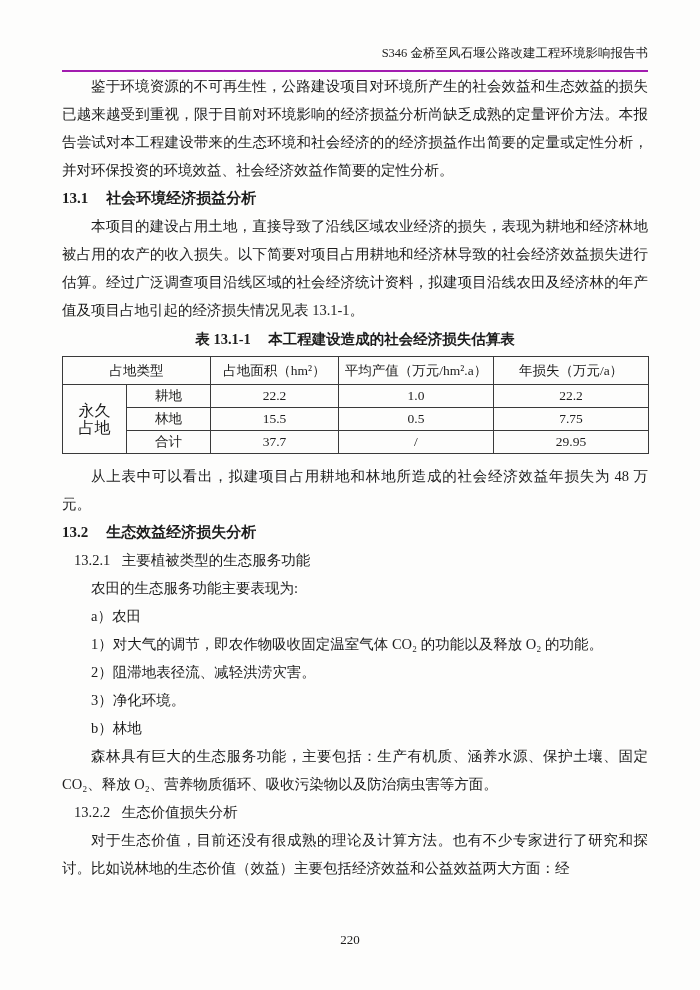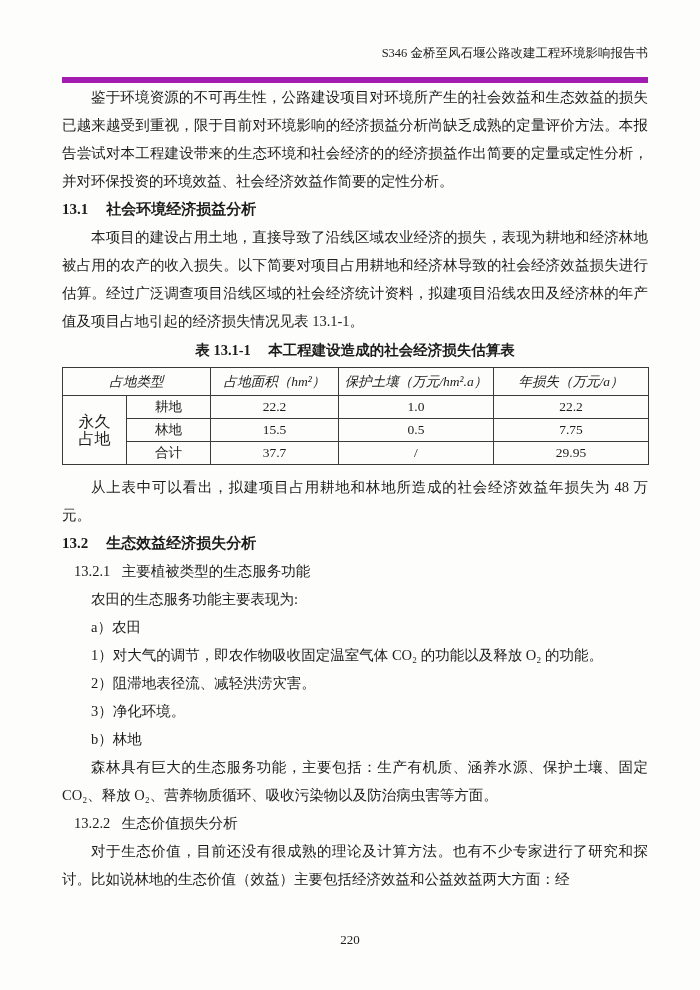--- a/index.html
+++ b/index.html
@@ -13,22 +13,22 @@
     color: #1c1c1c;
     font-family: "Liberation Serif", "DejaVu Serif", serif;
     overflow: hidden;
   }
   .content { padding: 44px 52px 0 62px; }
 
   .doc-header {
     text-align: right;
     font-size: 12.5px;
     line-height: 18px;
-    padding-bottom: 15px;
-    border-bottom: 6px solid #a21caf;
+    padding-bottom: 8px;
+    border-bottom: 2px solid #a21caf;
   }
 
   .h-main {
     font-size: 16px;
     font-weight: bold;
     line-height: 28px;
     margin-top: 14px;
   }
   .h-main .sec-num { margin-right: 0.8em; }
 
@@ -76,21 +76,21 @@
     margin-top: 4px;
     margin-bottom: 8px;
   }
   table.loss-table th, table.loss-table td {
     border: 1.5px solid #3a3a3a;
     text-align: center;
     vertical-align: middle;
     font-weight: normal;
     padding: 2px 2px;
   }
-  table.loss-table thead th { height: 28px; font-style: italic; }
+  table.loss-table thead th { height: 28px; }
   table.loss-table tbody td { height: 16px; }
   td.group-cell {
     white-space: pre-line;
     line-height: 17px;
     font-size: 16px;
   }
 
   .page-number {
     position: absolute;
     left: 0;
@@ -128,21 +128,21 @@
         <col style="width:64px">
           <col style="width:84px">
           <col style="width:128px">
           <col style="width:155px">
           <col style="width:155px">
       </colgroup>
       <thead>
         <tr>
           <th colspan="2">占地类型</th>
           <th>占地面积（hm²）</th>
-          <th>保护土壤（万元/hm².a）</th>
+          <th>平均产值（万元/hm².a）</th>
           <th>年损失（万元/a）</th>
         </tr>
       </thead>
       <tbody>
         <tr>
           <td rowspan="3" class="group-cell">永久
 占地</td>
           <td>耕地</td>
           <td>22.2</td>
           <td>1.0</td>

